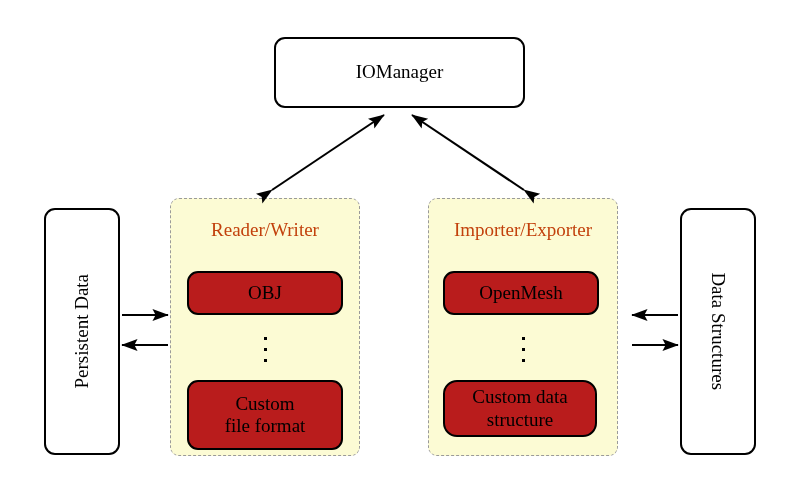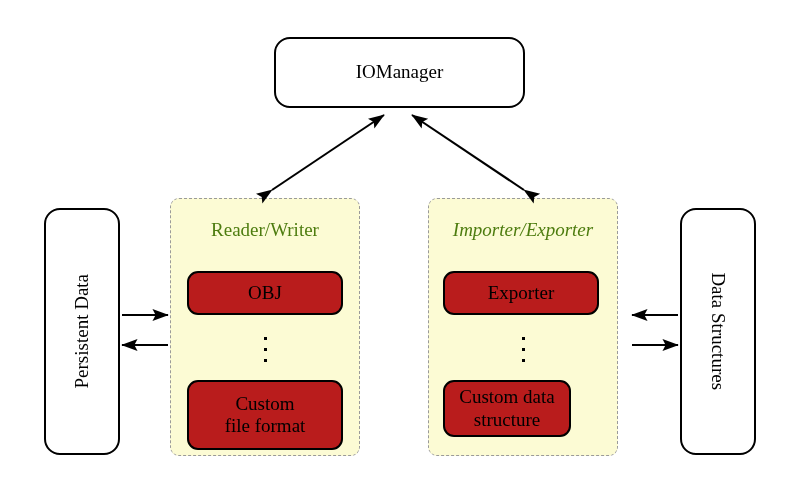--- a/index.html
+++ b/index.html
@@ -24,21 +24,21 @@
     align-items: center;
     justify-content: center;
     text-align: center;
     color: #000000;
   }
 
   
   .box-white {
     background: #ffffff;
     border: 2.4px solid #000000;
-    border-radius: 16px;
+    border-radius: 11px;
   }
 
   
   .box-yellow {
     background: #b91c1c;
     border: 2.4px solid #000000;
     border-radius: 11px;
   }
 
   
@@ -48,21 +48,21 @@
     background: #fcfbd4;
     border: 1.6px dashed #9a9a9a;
     border-radius: 9px;
   }
 
   .group-title {
     position: absolute;
     left: 0;
     right: 0;
     text-align: center;
-    color: #4d7c0f;
+    color: #c2410c;
     font-size: 19px;
     line-height: 1.05;
     white-space: nowrap;
   }
 
   .node-label {
     font-size: 19px;
     line-height: 1.18;
     white-space: pre-line;
   }
@@ -125,35 +125,35 @@
     <span></span>
       <span></span>
       <span></span>
   </div>
 
   <div class="node box-yellow" style="left:187px; top:380px; width:156px; height:70px;">
     <span class="node-label">Custom
 file format</span>
   </div>
 
-  <div class="group" style="left:428px; top:198px; width:190px; height:258px;font-style:italic;">
+  <div class="group" style="left:428px; top:198px; width:190px; height:258px;">
     <div class="group-title" style="top:21px;">Importer/Exporter</div>
   </div>
 
   <div class="node box-yellow" style="left:443px; top:271px; width:156px; height:44px;">
-    <span class="node-label">Exporter</span>
+    <span class="node-label">OpenMesh</span>
   </div>
 
   <div class="vdots" style="left:521px; top:337px; width:4px; height:25px;">
     <span></span>
       <span></span>
       <span></span>
   </div>
 
-  <div class="node box-yellow" style="left:443px; top:380px; width:128px; height:57px;">
+  <div class="node box-yellow" style="left:443px; top:380px; width:154px; height:57px;border-radius:14px;">
     <span class="node-label">Custom data
 structure</span>
   </div>
 
   <svg id="arrows" viewBox="0 0 800 489">
     <defs>
       <marker id="ah" markerWidth="9" markerHeight="9" refX="7.4" refY="3.1" orient="auto" markerUnits="strokeWidth">
         <path d="M0,0.3 L7.8,3.1 L0,5.9 L1.5,3.1 Z" fill="#000000"></path>
       </marker>
       <marker id="ah2" markerWidth="9" markerHeight="9" refX="7.4" refY="3.1" orient="auto" markerUnits="strokeWidth">

